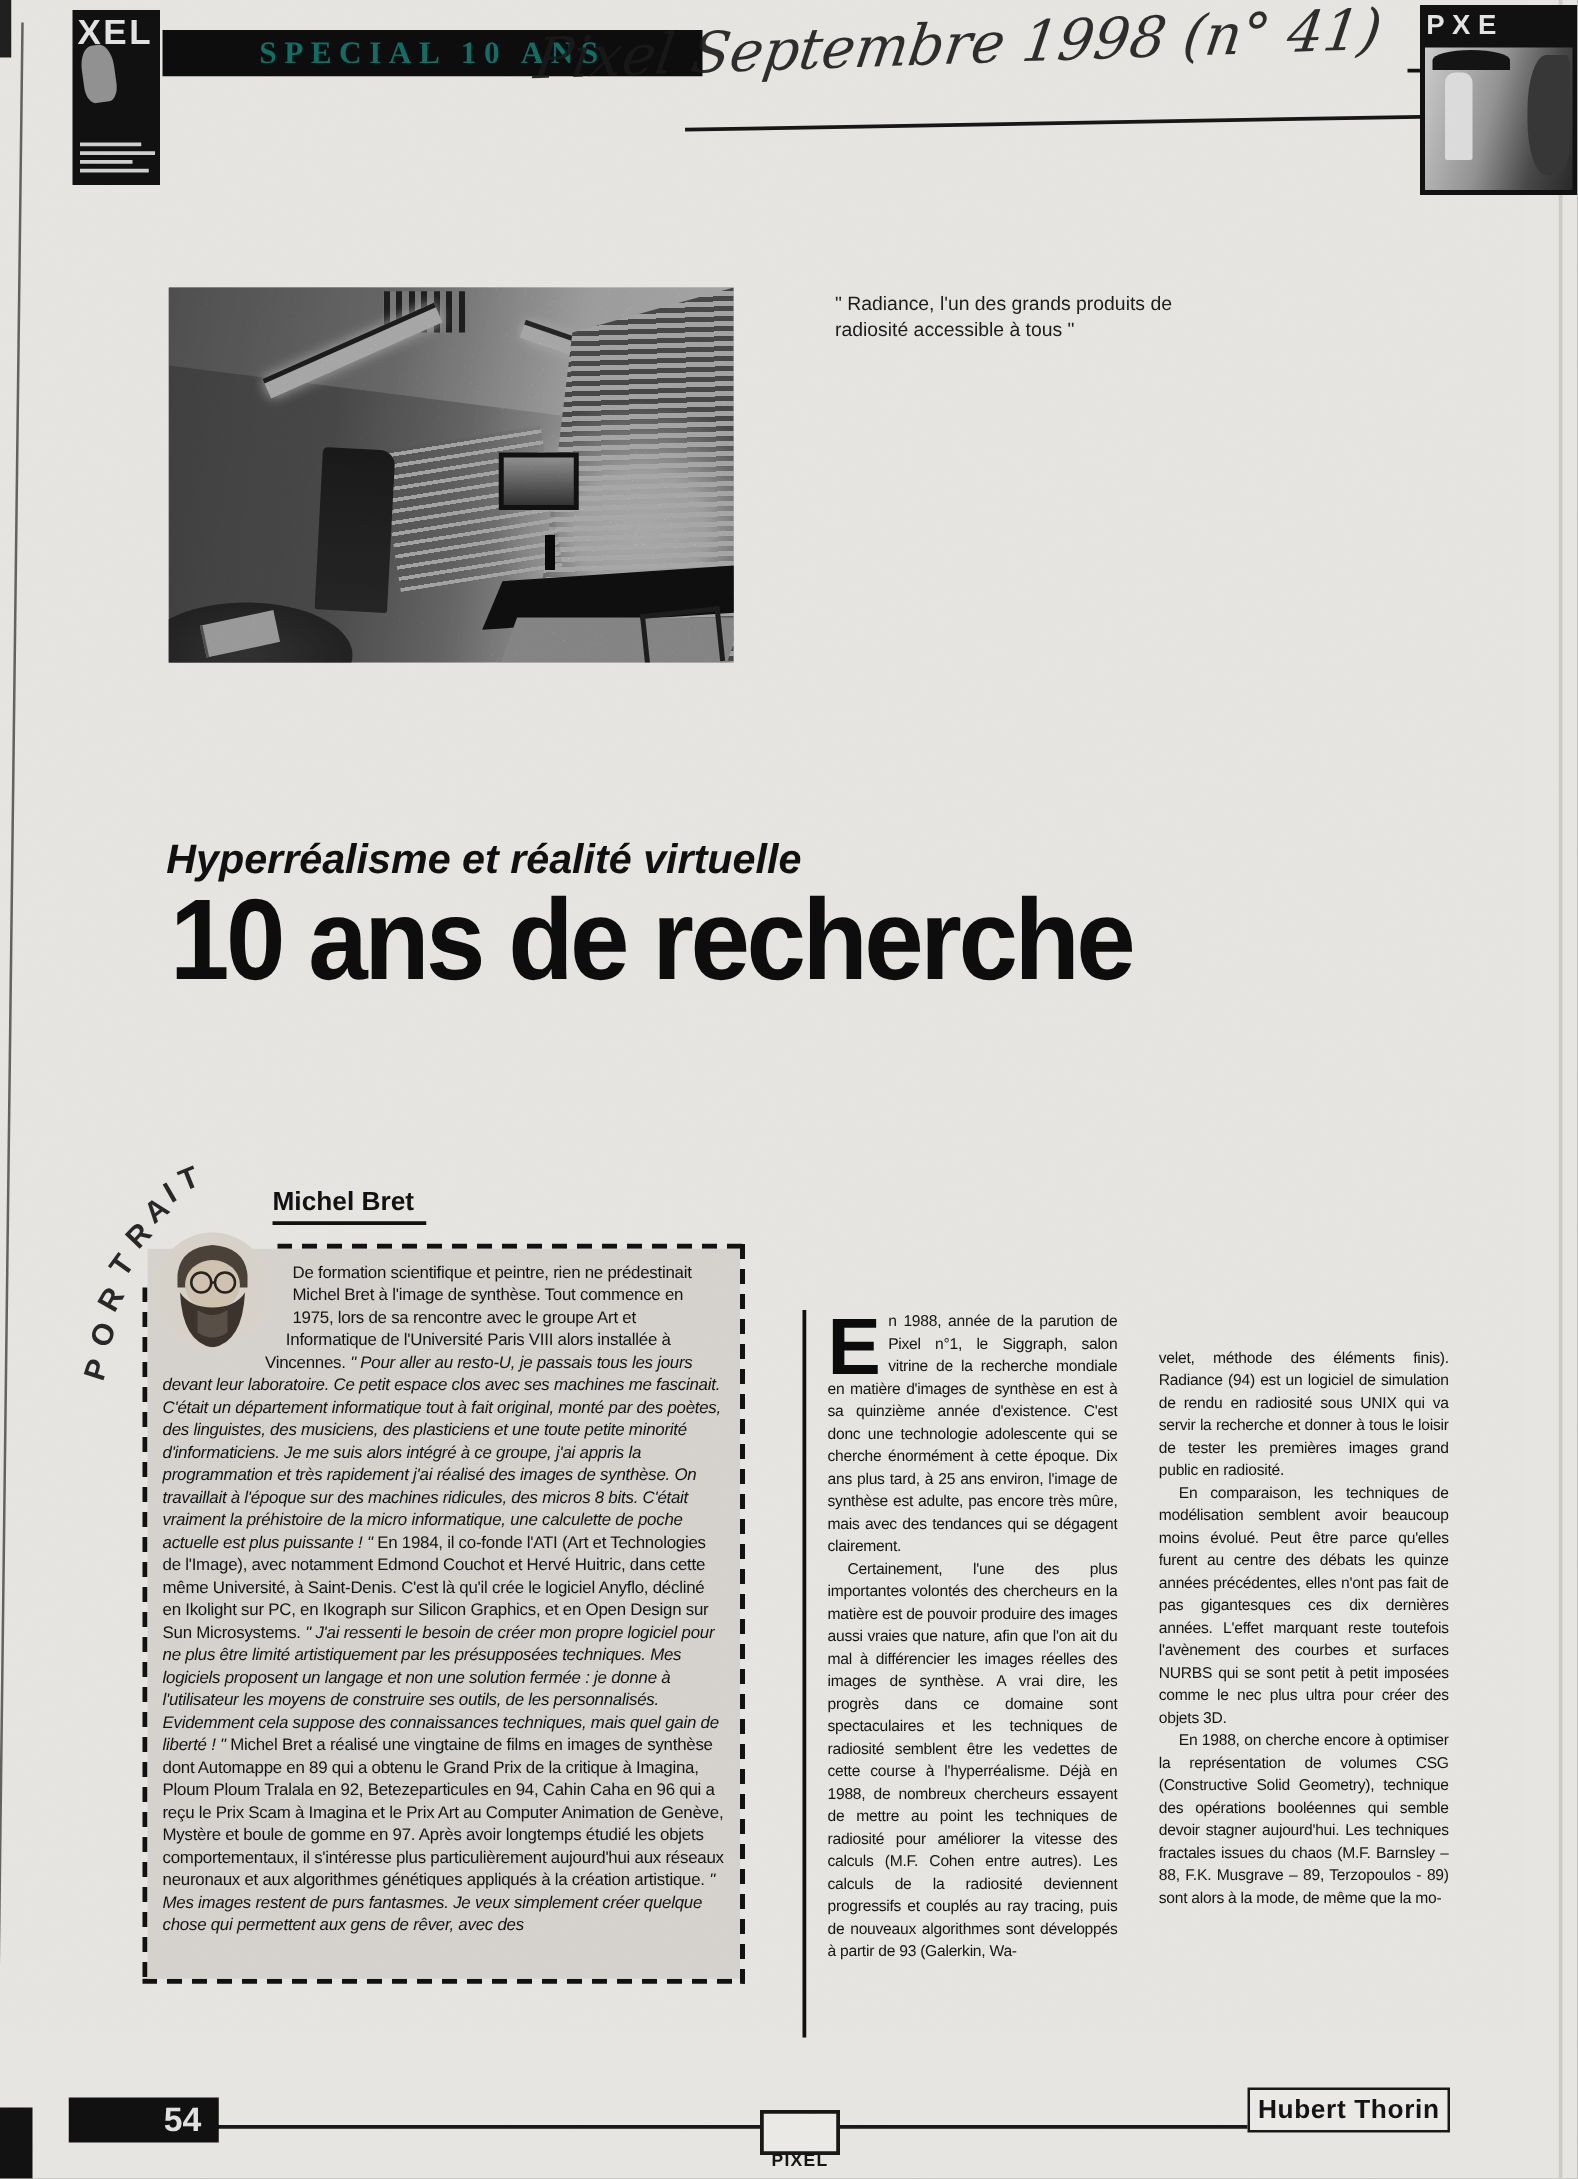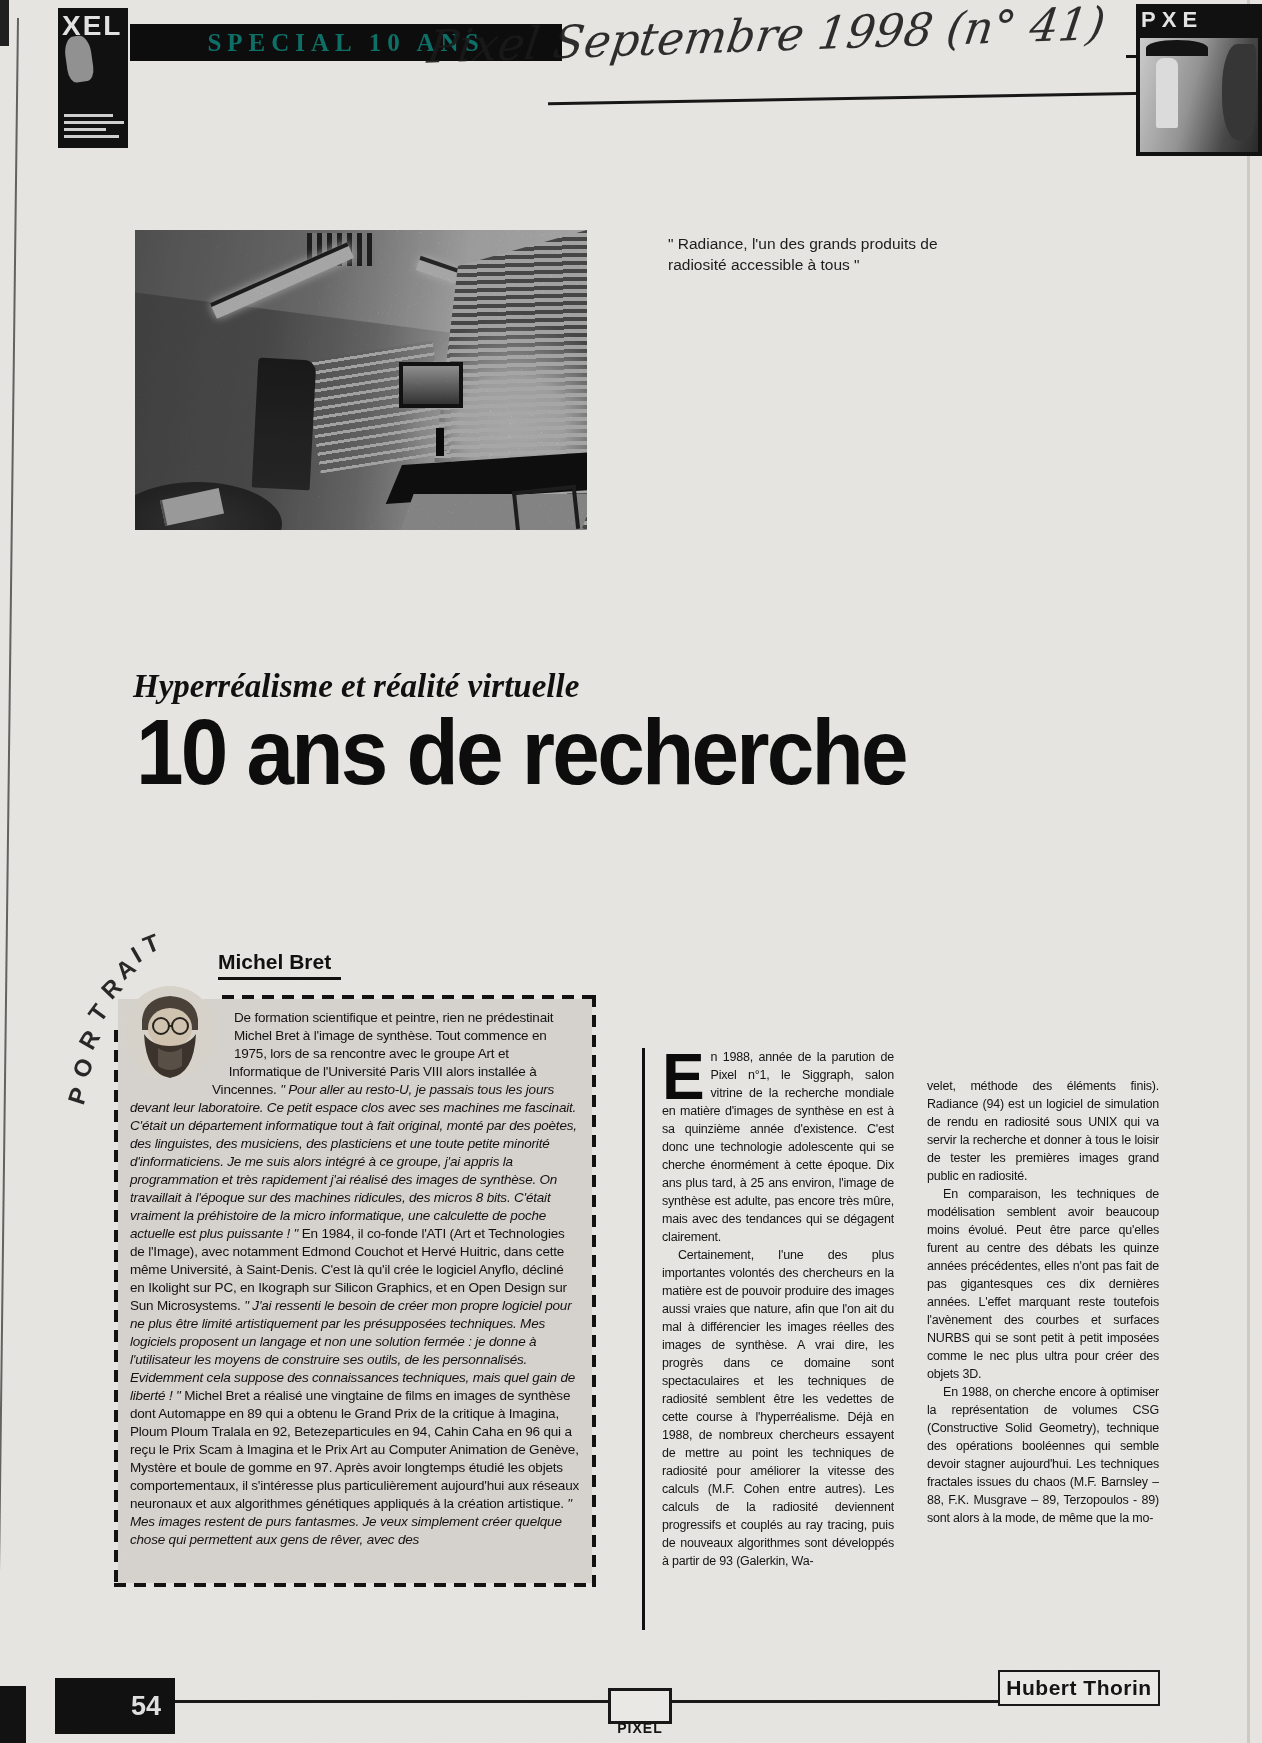--- a/index.html
+++ b/index.html
@@ -79,21 +79,21 @@
   .ph-book{position:absolute;left:6%;top:88%;width:58px;height:26px;background:#e9e9e9;
            transform:rotate(-12deg);border-left:2px solid #777;}
   .ph-chair{position:absolute;right:2%;top:86%;width:56px;height:40px;border:4px solid #2d2d2d;
             border-bottom:none;transform:rotate(-6deg);background:transparent;}
   .ph-grain{position:absolute;left:0;top:0;width:100%;height:100%;filter:url(#grainF);
             opacity:.3;background:rgba(0,0,0,.01);}
 
   .caption{left:668px;top:233px;width:285px;font-size:15.5px;line-height:21px;color:#1e1e1e;}
 
   
-  .kicker{left:133px;top:668px;font-family:Liberation Serif, serif;font-style:italic;
+  .kicker{left:133px;top:668px;font-family:Liberation Sans, sans-serif;font-style:italic;
           font-weight:bold;font-size:33px;color:#111;}
   .title1{left:136px;top:706px;font-size:92px;font-weight:bold;letter-spacing:-3px;color:#0e0e0e;
           transform:scaleX(.93);transform-origin:left top;white-space:nowrap;line-height:1;}
   .title2{left:100px;top:796px;font-size:92px;font-weight:bold;letter-spacing:5px;color:#0e0e0e;
           white-space:nowrap;line-height:1;}
 
   
   .portrait-letter{position:absolute;font-weight:bold;font-size:24px;color:#2b2b2b;
                    font-family:"Liberation Sans",sans-serif;}
   .avatar{left:124px;top:986px;width:92px;height:92px;border-radius:50%;overflow:hidden;
@@ -120,21 +120,21 @@
   .col2{left:927px;margin-top:29px;}
   .col p{margin:0;}
   .col p.indent{text-indent:16px;}
   .dropcap{float:left;font-size:64px;line-height:50px;font-weight:bold;color:#0c0c0c;
            padding:4px 6px 0 0;}
   .subhead{font-size:15.5px;font-weight:bold;line-height:19px;color:#0e0e0e;
            margin:10px 0 5px 0 !important;text-align:left;}
 
   
   .foot-line{left:170px;top:1700px;width:840px;height:3px;background:#1b1b1b;}
-  .foot-pagebox{left:55px;top:1678px;width:120px;height:56px;background:#121212;display:flex;
+  .foot-pagebox{left:55px;top:1678px;width:120px;height:36px;background:#121212;display:flex;
                 align-items:center;justify-content:flex-end;padding-right:14px;box-sizing:border-box;}
   .foot-pagebox span{color:#ececec;font-size:27px;font-weight:bold;}
   .foot-logo{left:608px;top:1688px;width:64px;height:36px;background:#f7f6f3;border:3px solid #1a1a1a;
              display:flex;align-items:center;justify-content:center;box-sizing:border-box;}
   .foot-logo span{font-size:14px;font-weight:bold;letter-spacing:1px;margin-top:44px;}
   .foot-author{left:998px;top:1670px;width:162px;height:36px;background:#f7f6f3;border:2px solid #1a1a1a;
                display:flex;align-items:center;justify-content:center;box-sizing:border-box;}
   .foot-author span{font-size:21px;font-weight:bold;letter-spacing:.5px;}
 </style>
 </head>

